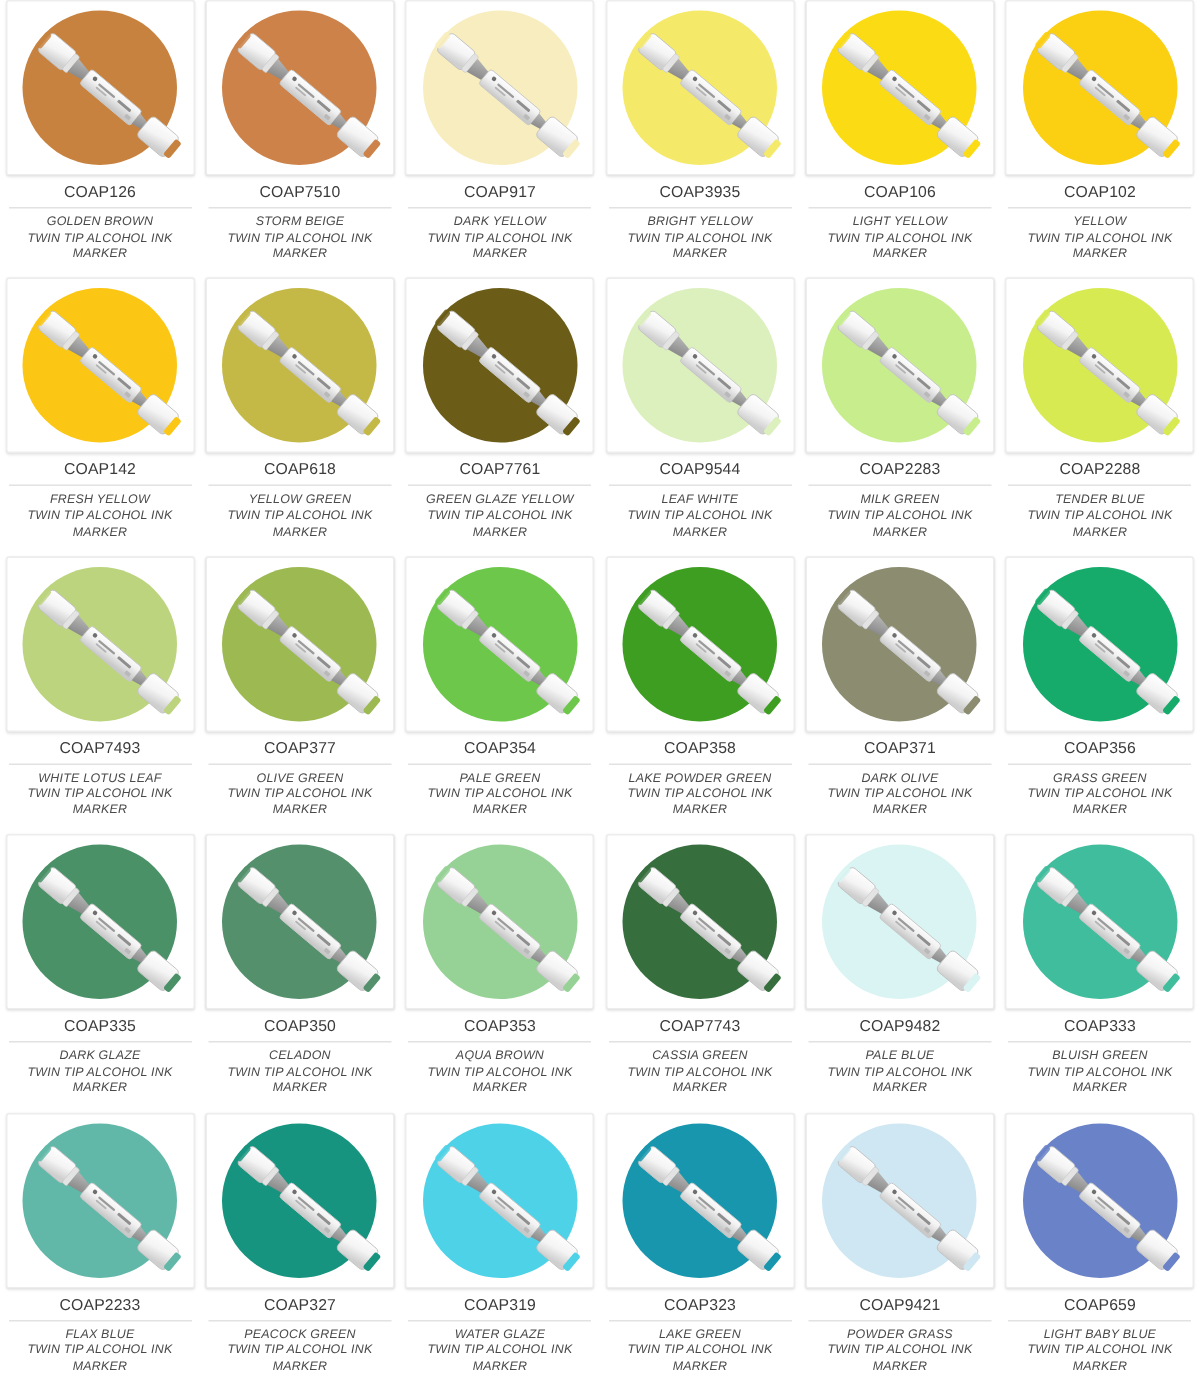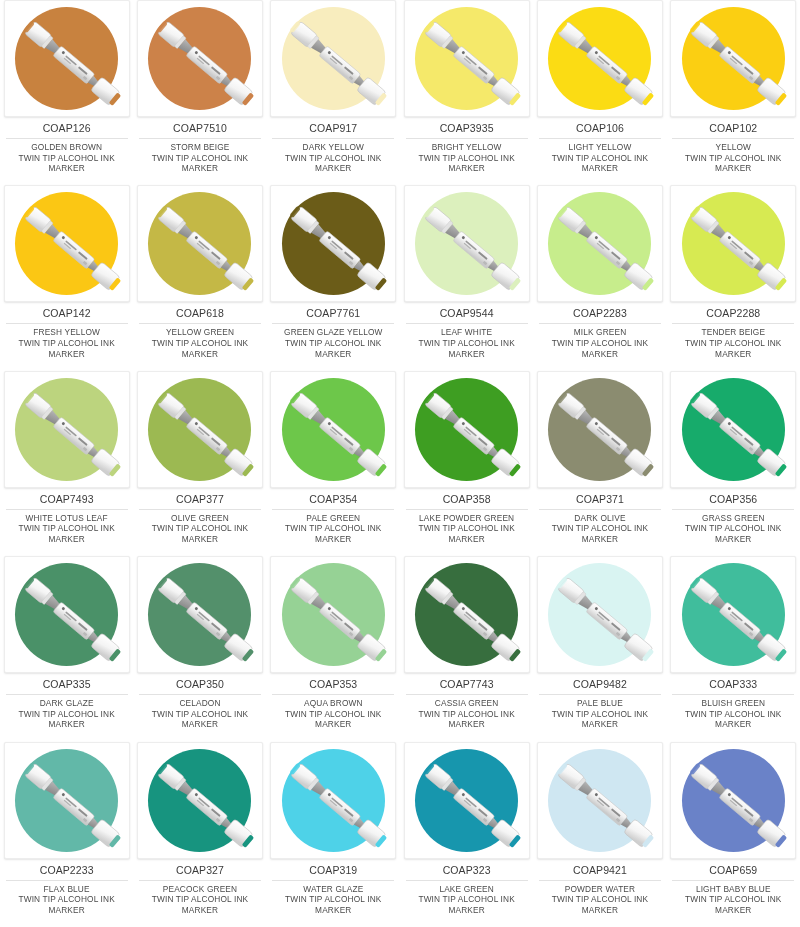--- a/index.html
+++ b/index.html
@@ -56,20 +56,21 @@
     text-align: center;
     white-space: nowrap;
   }
   .divider {
     width: 122px; height: 1px;
     background: #e2e2e2;
     margin: 3px 0 3px 0;
   }
   .desc {
     font-size: 8.3px;
+    font-style: italic;
     color: #4a4a4a;
     line-height: 10.6px;
     text-align: center;
     letter-spacing: 0.15px;
     width: 124px;
   }
   .desc .name { display: block; }
   .desc .type { display: block; }
 </style>
 </head>
@@ -689,21 +690,21 @@
     <path d="M93 54.5 L102 56.4 L102 61.6 L93 63.4 Z" fill="url(#gNib)"></path>
 
     <rect x="100" y="50" width="24" height="17.5" rx="3.2" fill="url(#gCap)" stroke="#c2c2c2" stroke-width="0.6"></rect>
     <rect x="122" y="52" width="5" height="13.5" rx="1.8" fill="#d7ea52"></rect>
   </g>
 </svg>
     </div>
     <div class="sku">COAP2288</div>
     <div class="divider"></div>
     <div class="desc">
-      <span class="name">TENDER BEIGE</span>
+      <span class="name">TENDER BLUE</span>
       <span class="type">TWIN TIP ALCOHOL INK MARKER</span>
     </div>
     </div>
     <div class="product-card">
     <div class="swatch-tile">
       <div class="color-circle" style="background:#bcd47e"></div>
 
 <svg class="marker-svg" viewBox="0 0 126 117" xmlns="http://www.w3.org/2000/svg">
   <defs>
     <linearGradient id="gBarrel" x1="0" y1="0" x2="0.25" y2="1">
@@ -1573,21 +1574,21 @@
     <path d="M93 54.5 L102 56.4 L102 61.6 L93 63.4 Z" fill="url(#gNib)"></path>
 
     <rect x="100" y="50" width="24" height="17.5" rx="3.2" fill="url(#gCap)" stroke="#c2c2c2" stroke-width="0.6"></rect>
     <rect x="122" y="52" width="5" height="13.5" rx="1.8" fill="#cfe7f2"></rect>
   </g>
 </svg>
     </div>
     <div class="sku">COAP9421</div>
     <div class="divider"></div>
     <div class="desc">
-      <span class="name">POWDER WATER</span>
+      <span class="name">POWDER GRASS</span>
       <span class="type">TWIN TIP ALCOHOL INK MARKER</span>
     </div>
     </div>
     <div class="product-card">
     <div class="swatch-tile">
       <div class="color-circle" style="background:#6a82c8"></div>
 
 <svg class="marker-svg" viewBox="0 0 126 117" xmlns="http://www.w3.org/2000/svg">
   <defs>
     <linearGradient id="gBarrel" x1="0" y1="0" x2="0.25" y2="1">

